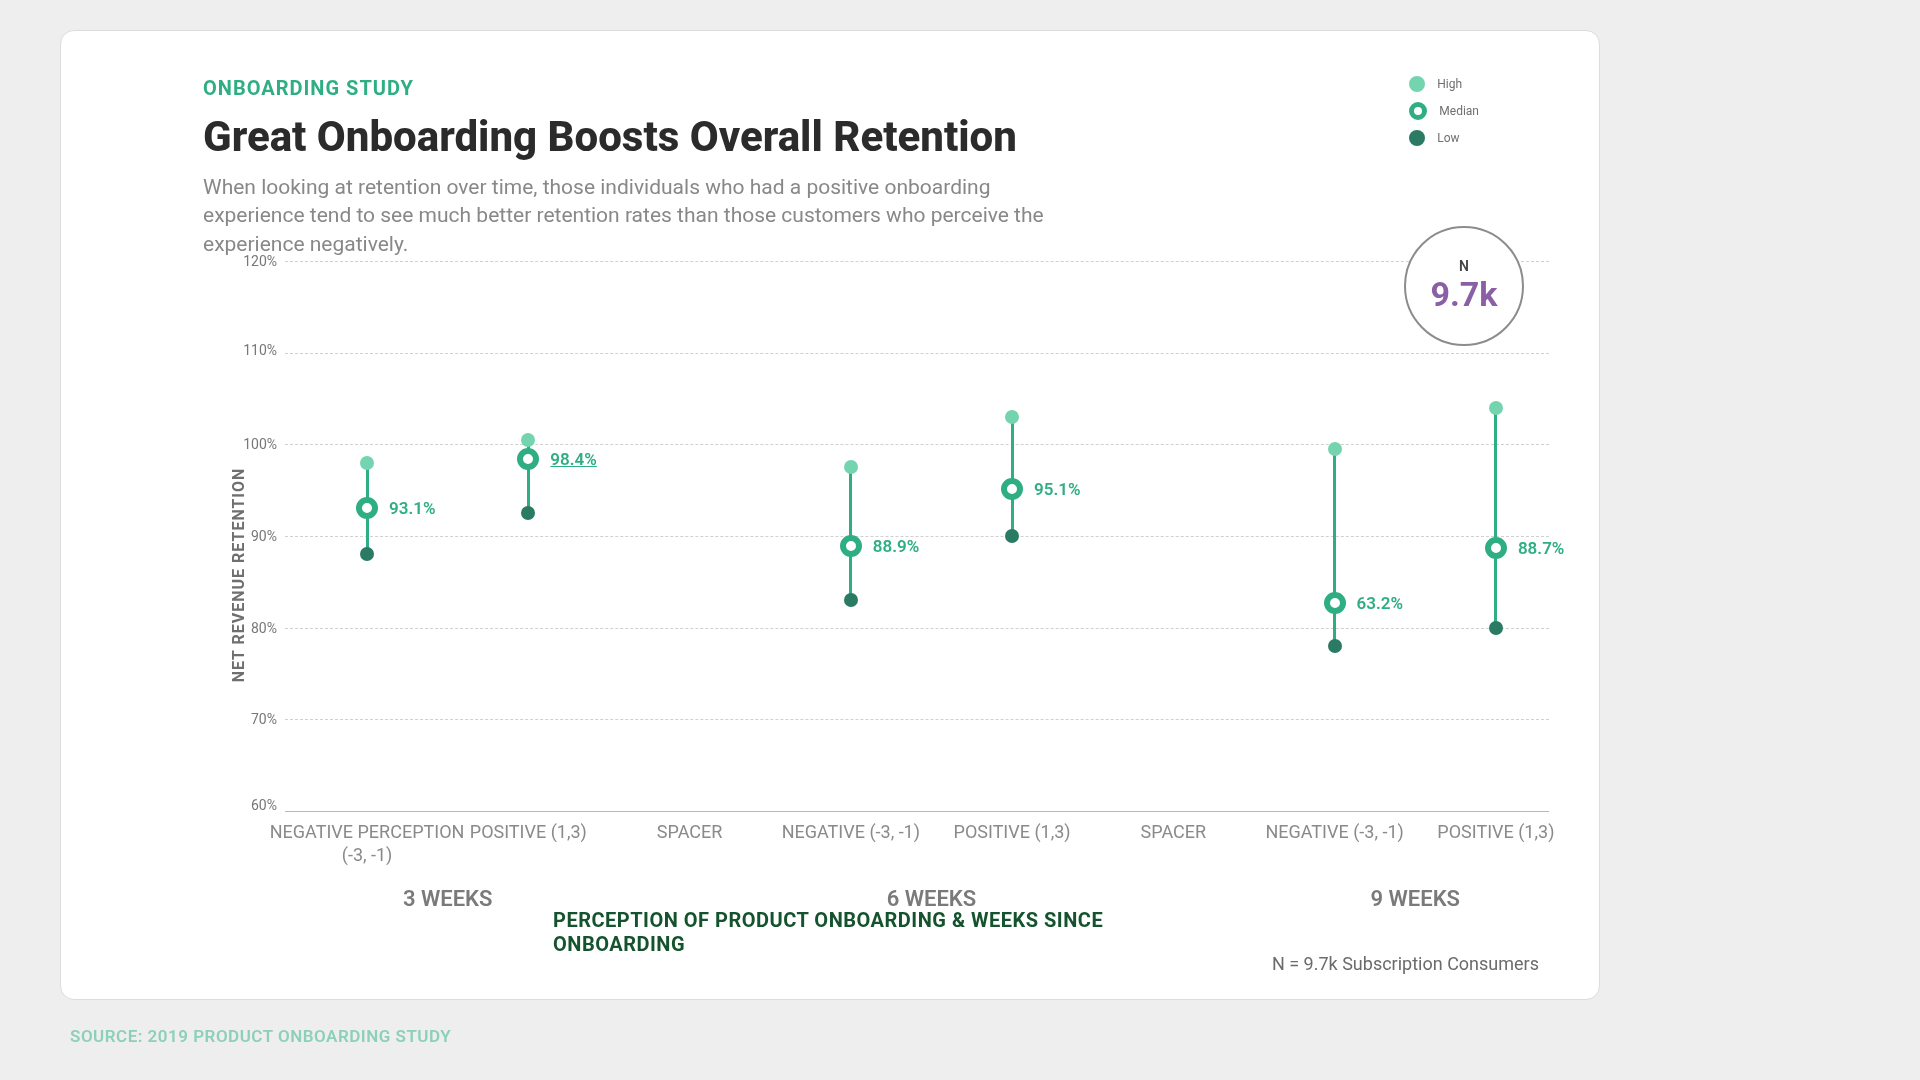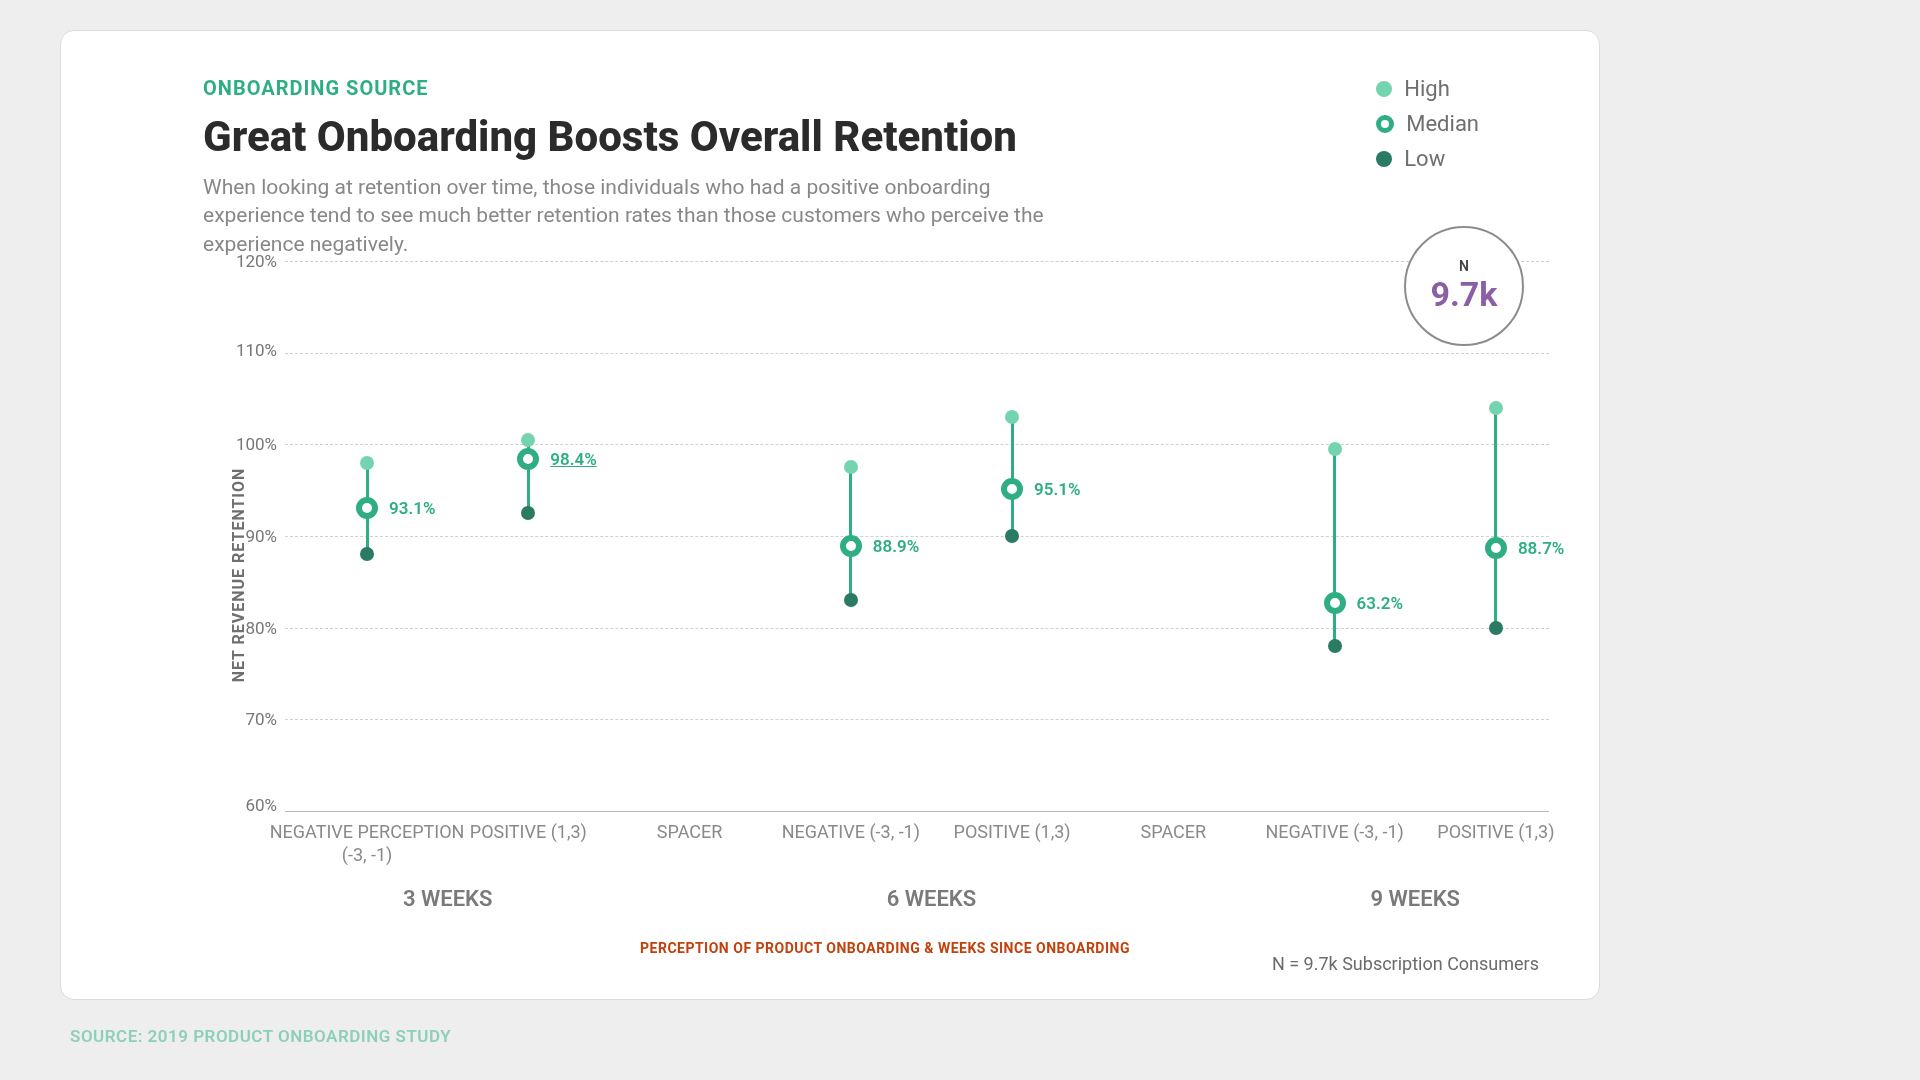--- a/index.html
+++ b/index.html
@@ -48,21 +48,21 @@
     position: absolute;
     top: 45px;
     right: 120px;
   }
   .legend-row {
     display: flex;
     align-items: center;
     gap: 12px;
     margin-bottom: 10px;
     color: #6f6f6f;
-    font-size: 22px;
+    font-size: 12px;
   }
   .swatch-dot {
     width: 16px; height: 16px; border-radius: 50%;
   }
   .swatch-ring {
     width: 18px; height: 18px; border-radius: 50%;
     border: 5px solid #2FAE84; background: #fff;
   }
   .badge {
     position: absolute;
@@ -124,21 +124,21 @@
     position: absolute;
     left: 64px;
     right: 0;
     border-top: 1px solid #b8b8b8;
   }
   .y-tick {
     position: absolute;
     left: 0;
     width: 56px;
     text-align: right;
-    font-size: 17px;
+    font-size: 14px;
     color: #777777;
     transform: translateY(-50%);
   }
   .col {
     position: absolute;
     width: 180px;
     height: 100%;
     margin-left: -90px;
   }
   .range-line {
@@ -197,24 +197,24 @@
     color: #7a7a7a;
     font-size: 22px;
     font-weight: 600;
     white-space: nowrap;
   }
   .x-axis-title {
     position: absolute;
     bottom: -145px;
     left: 50%;
     transform: translateX(-50%);
-    color: #c2410c;
+    color: #14532d;
     font-weight: 700;
     letter-spacing: 0.5px;
-    font-size: 14px;
+    font-size: 20px;
   }
   .footnote {
     position: absolute;
     bottom: 25px;
     right: 60px;
     color: #6b6b6b;
     font-size: 18px;
   }
   .source {
     position: absolute;
@@ -224,21 +224,21 @@
     font-size: 17px;
     font-weight: 600;
     letter-spacing: 0.5px;
   }
 </style>
 </head>
 <body>
 
 <div class="card">
 
-  <div class="eyebrow">ONBOARDING SOURCE</div>
+  <div class="eyebrow">ONBOARDING STUDY</div>
   <h1 class="title">Great Onboarding Boosts Overall Retention</h1>
   <p class="desc">When looking at retention over time, those individuals who had a positive onboarding experience tend to see much better retention rates than those customers who perceive the experience negatively.</p>
 
   <div class="legend">
     <div class="legend-row">
       <span class="swatch-dot" style="background:#75d4b0"></span>
       <span>High</span>
     </div>
     <div class="legend-row">
       <span class="swatch-ring"></span>

